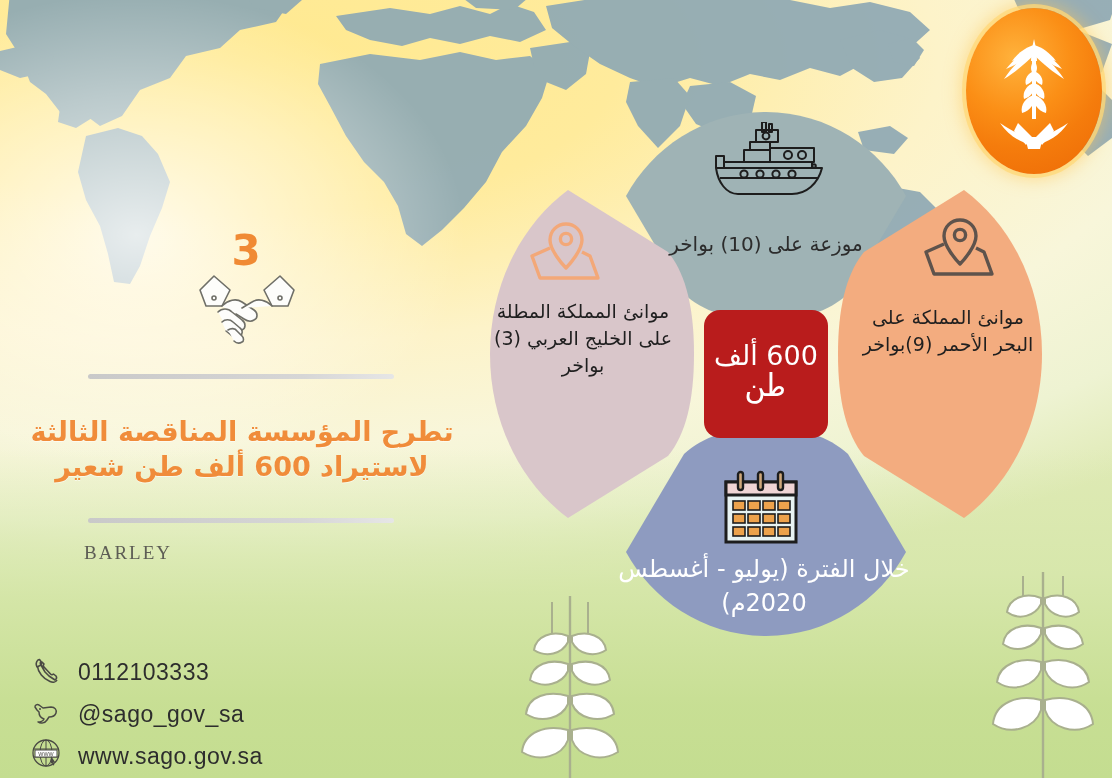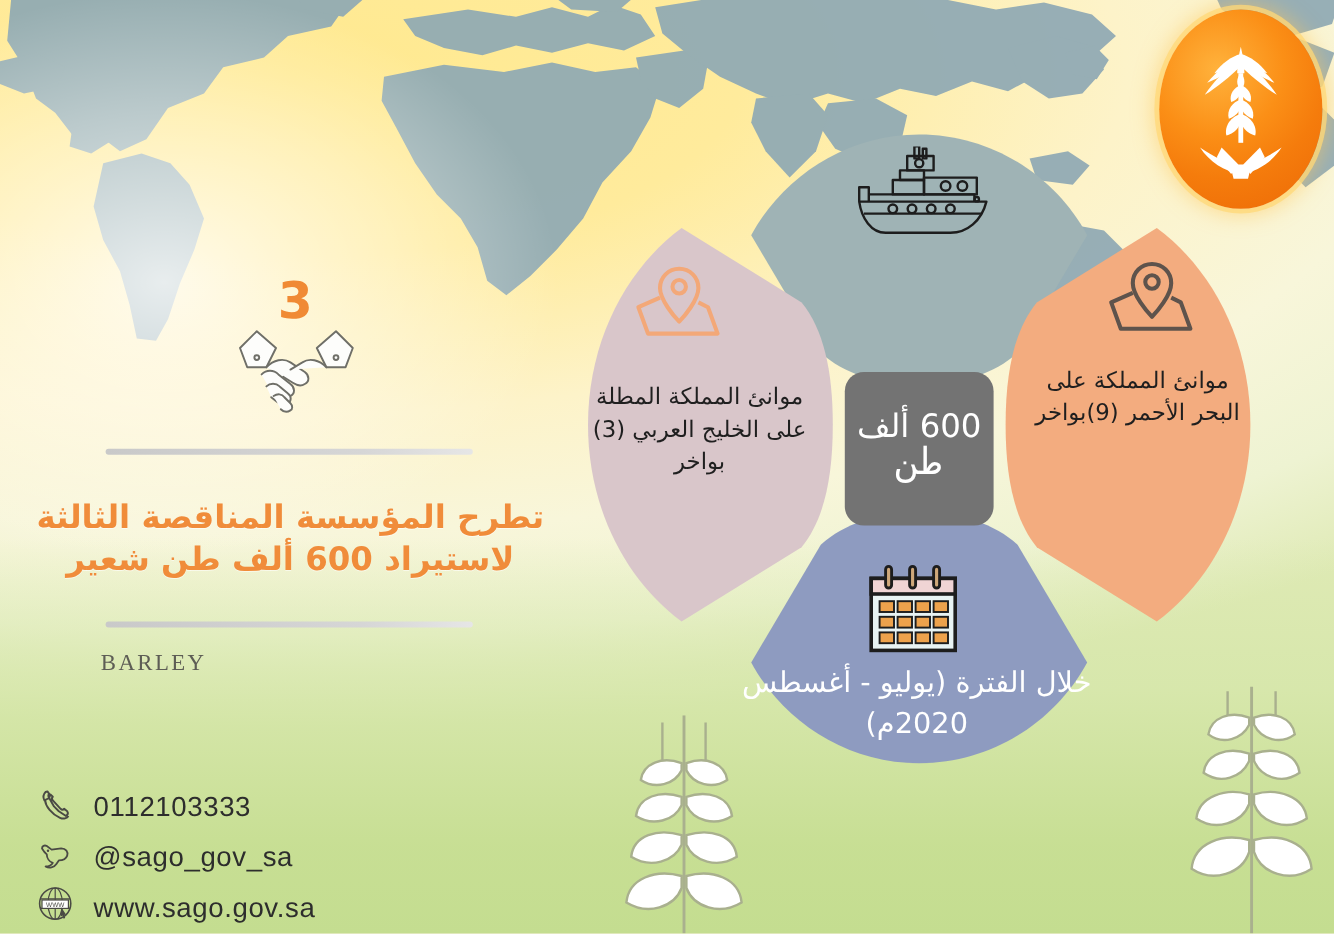--- a/index.html
+++ b/index.html
@@ -86,27 +86,27 @@
   
   .flower{position:absolute;left:476px;top:104px;width:580px;height:540px;}
   .flower > svg{position:absolute;left:0;top:0;width:580px;height:540px;}
 
   .ptext{
     position:absolute;direction:rtl;text-align:center;
     font-family:"DejaVu Sans","Liberation Sans",sans-serif;
     line-height:1.42;
   }
   .ptop{left:140px;top:126px;width:300px;font-size:20px;color:#2c2c2c;}
-  .pleft{left:14px;top:214px;width:186px;font-size:19px;color:#1f1f1f;}
+  .pleft{left:14px;top:194px;width:186px;font-size:19px;color:#1f1f1f;}
   .pright{left:382px;top:200px;width:180px;font-size:19px;color:#1f1f1f;}
   .pbottom{left:128px;top:448px;width:320px;font-size:24px;color:#ffffff;}
 
   .center-box{
     position:absolute;left:228px;top:206px;width:124px;height:128px;
-    background:#737373;border-radius:16px;
+    background:#b91c1c;border-radius:16px;
     display:flex;flex-direction:column;align-items:center;justify-content:center;
     color:#fff;direction:rtl;
   }
   .c-l1{font-size:27px;line-height:1.05;font-family:"DejaVu Sans","Liberation Sans",sans-serif;}
   .c-l2{font-size:31px;line-height:1.15;font-family:Liberation Mono, monospace;}
 
   .p-icon{position:absolute;}
   .i-ship{left:226px;top:18px;width:132px;height:82px;}
   .i-pin-l{left:46px;top:116px;width:88px;height:64px;}
   .i-pin-r{left:440px;top:112px;width:88px;height:64px;}
@@ -368,20 +368,21 @@
           <rect x="45" y="44" width="12" height="9"></rect>
             <rect x="60" y="44" width="12" height="9"></rect>
           <rect x="15" y="57" width="12" height="9"></rect>
             <rect x="30" y="57" width="12" height="9"></rect>
           <rect x="45" y="57" width="12" height="9"></rect>
             <rect x="60" y="57" width="12" height="9"></rect>
         </g>
       </svg>
     </span>
 
+    <div class="ptext ptop">موزعة على (10) بواخر</div>
     <div class="ptext pleft">موانئ المملكة المطلة على الخليج العربي (3) بواخر</div>
     <div class="ptext pright">موانئ المملكة على البحر الأحمر (9)بواخر</div>
     <div class="ptext pbottom">خلال الفترة (يوليو - أغسطس 2020م)</div>
 
     <div class="center-box">
       <span class="c-l1">600 ألف</span>
       <span class="c-l2">طن</span>
     </div>
   </div>
 

